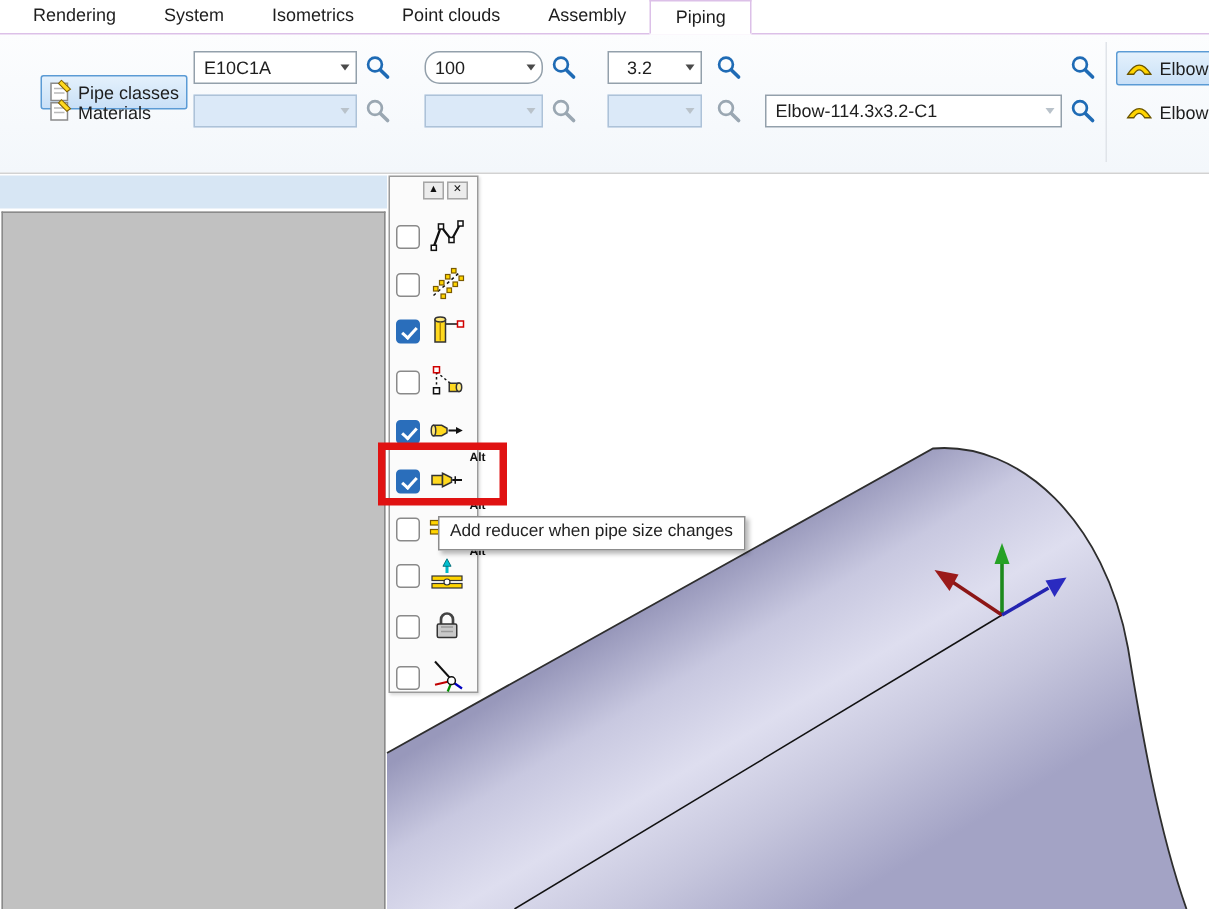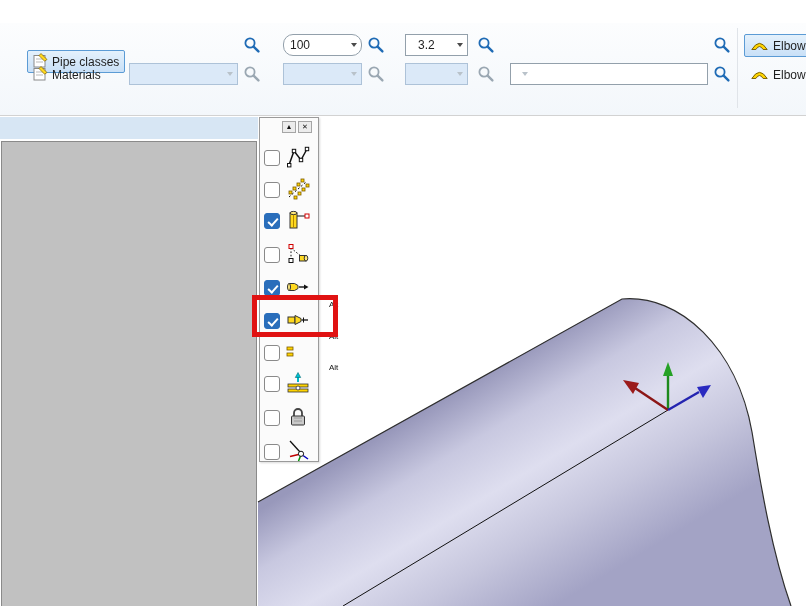--- a/index.html
+++ b/index.html
@@ -40,21 +40,21 @@
           border:1px solid #9a9a9a;box-sizing:border-box;z-index:3;box-shadow:1px 1px 2px rgba(0,0,0,.15);}
   .winbtn{position:absolute;width:14px;height:12px;background:#ececec;border:1px solid #a5a5a5;box-sizing:border-box;
           font-size:7px;line-height:10px;text-align:center;color:#111;top:3px;}
   .cbrow{position:absolute;left:1px;width:56px;height:26px;display:flex;align-items:center;}
   .cb{width:16px;height:16px;margin-left:3px;background:#fff;border:1px solid #8a8a8a;border-radius:3px;
       box-sizing:border-box;position:relative;flex:none;}
   .cb.checked{background:#2a6ebb;border-color:#2a6ebb;}
   .cb.checked::after{content:"";position:absolute;left:3px;top:4px;width:8px;height:4px;
       border-left:2px solid #fff;border-bottom:2px solid #fff;transform:rotate(-48deg);}
   .icn{margin-left:5px;flex:none;position:relative;}
-  .alt{position:absolute;left:44px;top:-8px;font-size:8px;color:#111;}
+  .alt{position:absolute;left:28px;top:-8px;font-size:8px;color:#111;font-weight:bold;}
 
   
   #tooltip{position:absolute;left:292px;top:344px;height:21px;line-height:19px;padding:0 7px;
            background:#fefefe;border:1px solid #8c8c8c;box-shadow:2px 2px 3px rgba(0,0,0,.28);
            font-size:11.5px;color:#222;white-space:nowrap;z-index:4;}
   #redbox{position:absolute;left:252px;top:295px;width:86px;height:42px;border:5px solid #e01212;
           box-sizing:border-box;z-index:7;}
 </style>
 </head>
 <body>
@@ -77,20 +77,28 @@
     <g>
       <line x1="668" y1="410" x2="668" y2="374" stroke="#1d8a1d" stroke-width="2.4"></line>
       <polygon points="668,362 663,376 673,376" fill="#25a125"></polygon>
       <line x1="668" y1="410" x2="635" y2="388" stroke="#8c1616" stroke-width="2.4"></line>
       <polygon points="623,380 639,383 633,394" fill="#9b1a1a"></polygon>
       <line x1="668" y1="410" x2="699" y2="392" stroke="#2424b0" stroke-width="2.4"></line>
       <polygon points="711,385 697,387 703,398" fill="#2a2ac0"></polygon>
     </g>
   </svg>
 
+  <div id="tabbar">
+    <div class="tab">Rendering</div>
+    <div class="tab">System</div>
+    <div class="tab">Isometrics</div>
+    <div class="tab">Point clouds</div>
+    <div class="tab">Assembly</div>
+    <div class="tab active">Piping</div>
+  </div>
 
   <div id="ribbon">
 
     <div class="rbtn sel" style="left:27px;top:27px;">
       <span>
         <svg width="15" height="15" viewBox="0 0 15 15">
           <rect x="1" y="2.5" width="11" height="11.5" fill="#fff" stroke="#8a8a8a"></rect>
           <line x1="3" y1="6" x2="10" y2="6" stroke="#b9b9b9"></line>
             <line x1="3" y1="9" x2="10" y2="9" stroke="#b9b9b9"></line>
           <polygon points="8,0.5 14,6.5 11.6,8.2 6,2.6" fill="#ffd91f" stroke="#806000" stroke-width="0.7"></polygon>
@@ -104,20 +112,26 @@
         <svg width="15" height="15" viewBox="0 0 15 15">
           <rect x="1" y="2.5" width="11" height="11.5" fill="#fff" stroke="#8a8a8a"></rect>
           <line x1="3" y1="6" x2="10" y2="6" stroke="#b9b9b9"></line>
             <line x1="3" y1="9" x2="10" y2="9" stroke="#b9b9b9"></line>
           <polygon points="8,0.5 14,6.5 11.6,8.2 6,2.6" fill="#ffd91f" stroke="#806000" stroke-width="0.7"></polygon>
         </svg>
       </span>
       <span>Materials</span>
     </div>
 
+    <div class="combo" style="left:129px;top:11px;width:109px;">
+      <span class="val">E10C1A</span>
+      <span class="arr">
+          <i></i>
+        </span>
+    </div>
     <svg class="mag" style="left:243px;top:13px;" viewBox="0 0 18 18">
       <circle cx="7" cy="7" r="4.6" fill="none" stroke="#1f6bb5" stroke-width="1.8"></circle>
         <line x1="10.6" y1="10.6" x2="15.4" y2="15.4" stroke="#1f6bb5" stroke-width="2.4" stroke-linecap="round"></line>
     </svg>
 
     <div class="combo" style="left:283px;top:11px;width:79px;border-radius:10px;">
       <span class="val">100</span>
       <span class="arr">
           <i></i>
         </span>
@@ -170,20 +184,21 @@
         <span class="arr">
           <i class="gray"></i>
         </span>
     </div>
     <svg class="mag" style="left:477px;top:42px;" viewBox="0 0 18 18">
       <circle cx="7" cy="7" r="4.6" fill="none" stroke="#9aa7b2" stroke-width="1.8"></circle>
         <line x1="10.6" y1="10.6" x2="15.4" y2="15.4" stroke="#9aa7b2" stroke-width="2.4" stroke-linecap="round"></line>
     </svg>
 
     <div class="combo" style="left:510px;top:40px;width:198px;">
+      <span class="val">Elbow-114.3x3.2-C1</span>
       <span class="arr">
           <i class="gray"></i>
         </span>
     </div>
     <svg class="mag" style="left:713px;top:42px;" viewBox="0 0 18 18">
       <circle cx="7" cy="7" r="4.6" fill="none" stroke="#1f6bb5" stroke-width="1.8"></circle>
         <line x1="10.6" y1="10.6" x2="15.4" y2="15.4" stroke="#1f6bb5" stroke-width="2.4" stroke-linecap="round"></line>
     </svg>
 
     <div class="vsep" style="left:737px;top:5px;height:80px;"></div>
@@ -343,16 +358,17 @@
           <line x1="4" y1="2" x2="14" y2="13" stroke="#111" stroke-width="1.3"></line>
           <line x1="12.5" y1="15.5" x2="4" y2="17.5" stroke="#c00000" stroke-width="1.5"></line>
           <line x1="14.5" y1="17" x2="12.5" y2="22" stroke="#009000" stroke-width="1.5"></line>
           <line x1="17" y1="16.5" x2="22" y2="20" stroke="#0000c0" stroke-width="1.5"></line>
           <circle cx="15" cy="14.8" r="2.6" fill="#fff" stroke="#111" stroke-width="1"></circle>
         </svg>
       </span>
     </div>
   </div>
 
+  <div id="tooltip">Add reducer when pipe size changes</div>
 
   <div id="redbox"></div>
 
 </div>
 
 </body></html>

